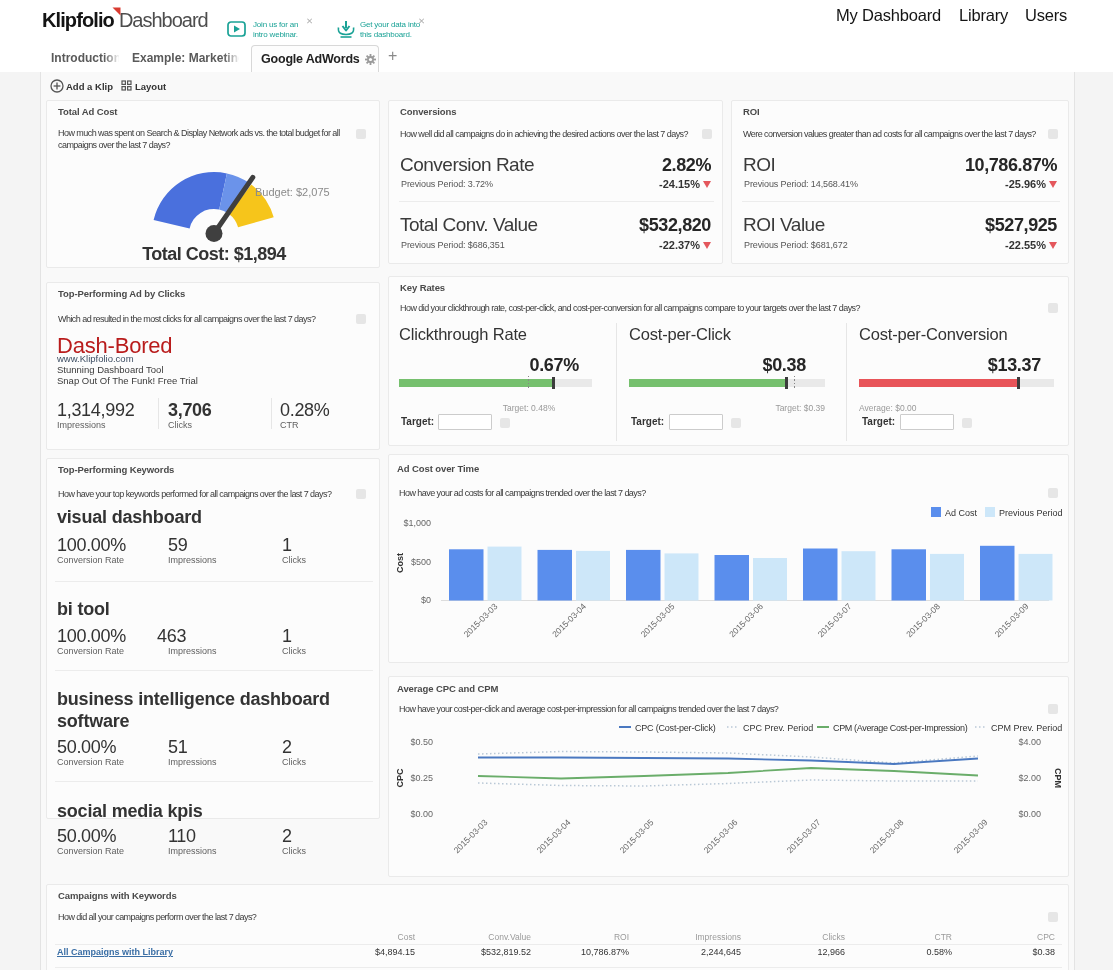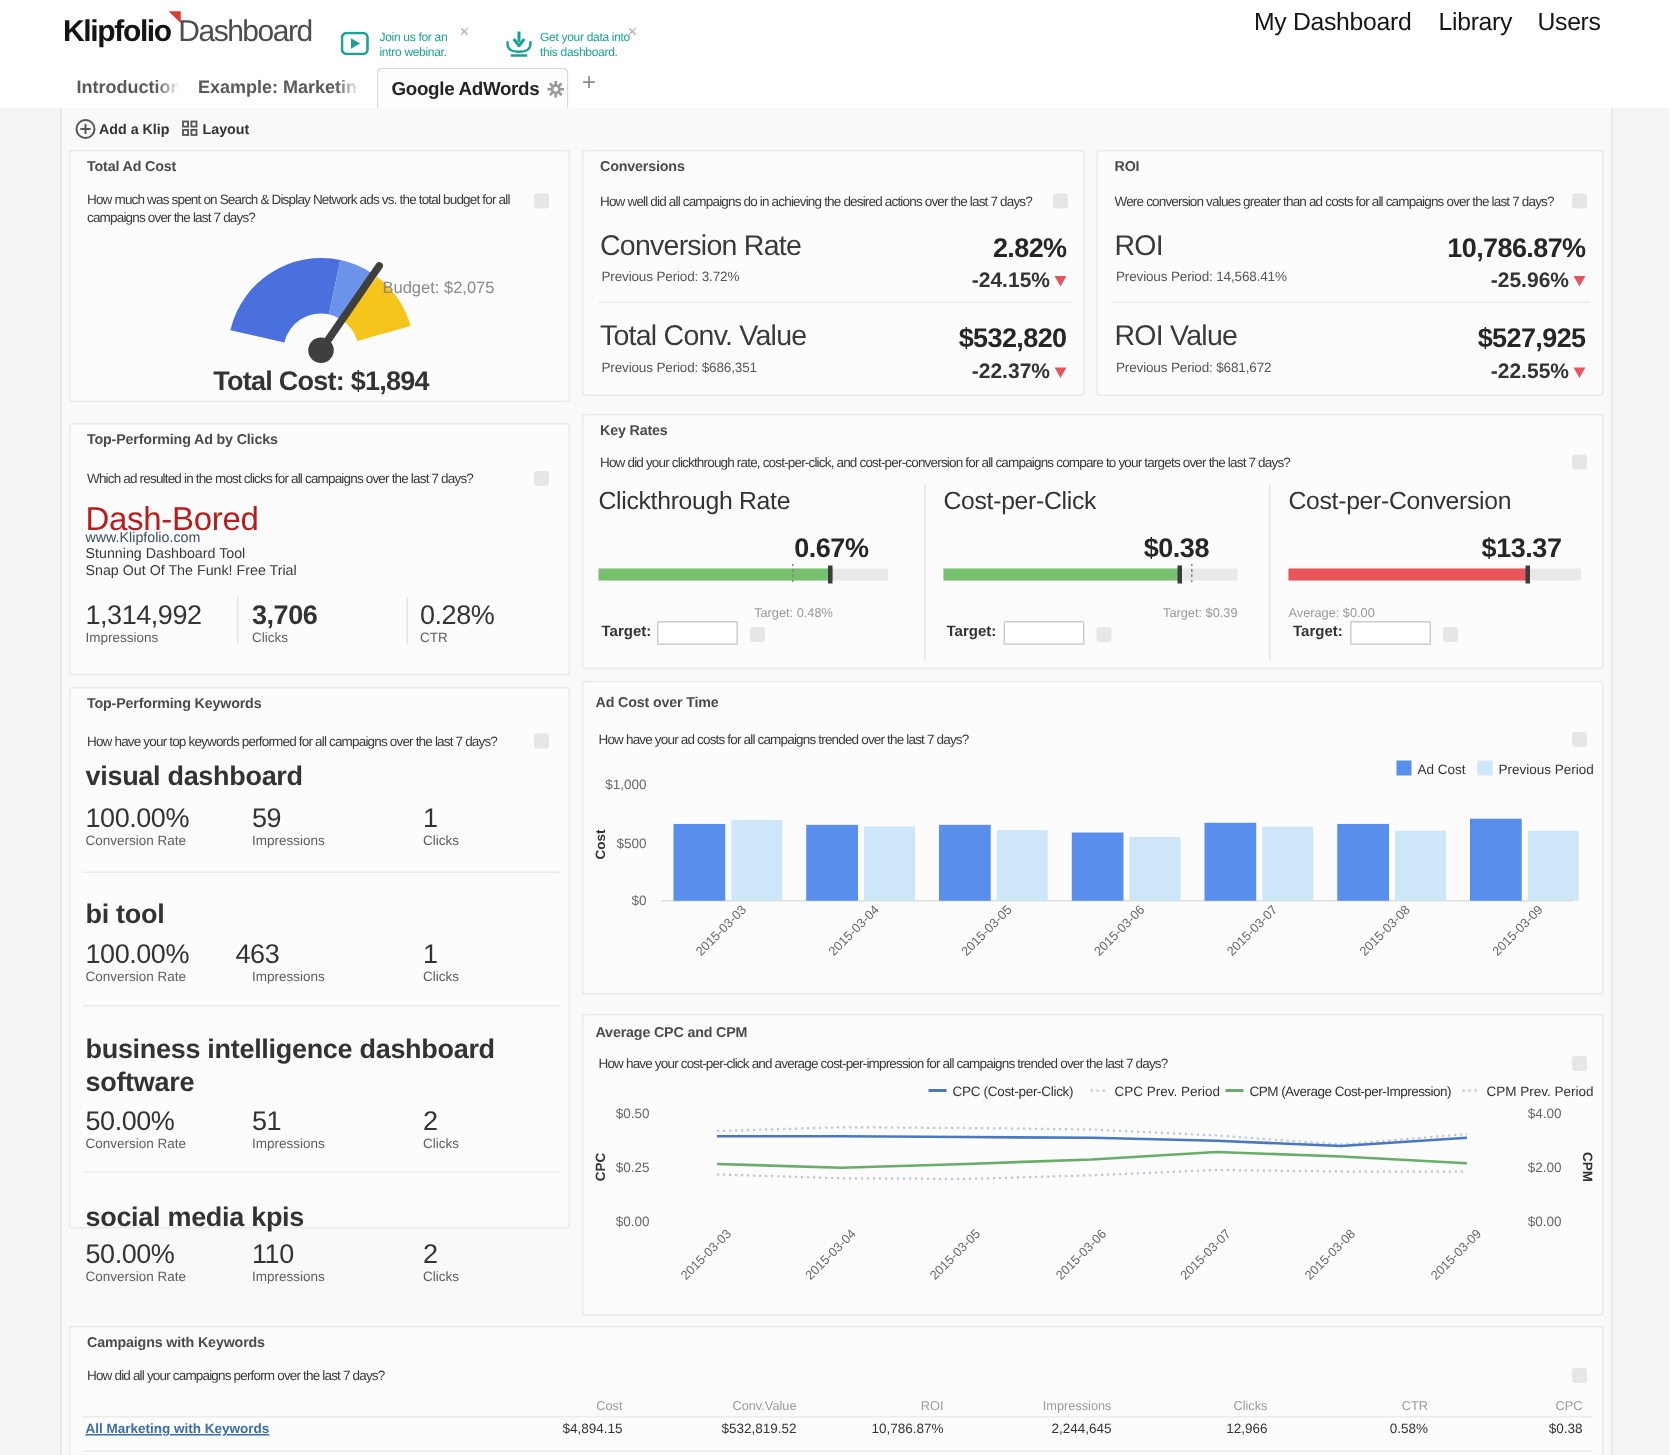--- a/index.html
+++ b/index.html
@@ -8,21 +8,21 @@
 #page { position:relative; width:1113px; height:970px; overflow:hidden; }
 #content { position:absolute; left:0; top:72px; width:1113px; height:898px; background:#f4f4f4; }
 #board { position:absolute; left:40px; top:0; width:1035px; height:898px; background:#f9f9f9; border-left:1px solid #e3e3e3; border-right:1px solid #e3e3e3; }
 .panel { position:absolute; background:#fcfcfc; border:1px solid #eaeaea; border-radius:2px; }
 .pt { position:absolute; left:11px; top:5px; font-size:9.5px; font-weight:bold; color:#4a4a4a; letter-spacing:-0.1px;}
 .pd { position:absolute; left:11px; font-size:9px; color:#3a3a3a; letter-spacing:-0.55px; white-space:nowrap;}
 .ic { position:absolute; width:10px; height:10px; background:#e6e6e6; border-radius:2px; }
 .mname { position:absolute; font-size:19px; color:#3a3a3a; letter-spacing:-0.5px; }
 .mval { position:absolute; font-size:18px; font-weight:bold; color:#262626; letter-spacing:-0.4px; text-align:right; }
 .prev { position:absolute; font-size:9px; color:#555; letter-spacing:-0.1px;}
-.chg { position:absolute; font-size:14px; font-weight:bold; color:#333; text-align:right; }
+.chg { position:absolute; font-size:11px; font-weight:bold; color:#333; text-align:right; }
 .tri { display:inline-block; width:0; height:0; border-left:4px solid transparent; border-right:4px solid transparent; border-top:7px solid #e4575c; margin-left:3px; }
 .hr { position:absolute; height:1px; background:#ececec; }
 .vr { position:absolute; width:1px; background:#e6e6e6; }
 .kh { position:absolute; font-size:16.5px; color:#333; letter-spacing:-0.2px; }
 .kv { position:absolute; font-size:18px; font-weight:bold; color:#262626; text-align:right; letter-spacing:-0.3px;}
 .track { position:absolute; height:8px; background:#e9e9e9; }
 .fill { position:absolute; height:8px; top:0; left:0; }
 .tick { position:absolute; width:3px; height:12px; top:-2px; background:#3c3c3c; }
 .tgt { position:absolute; font-size:8.5px; color:#999;margin-top:12px; }
 .tlab { position:absolute; font-size:10px; font-weight:bold; color:#333; }
@@ -327,21 +327,21 @@
   <div class="pt">Campaigns with Keywords</div>
   <div class="pd" style="top:27px;">How did all your campaigns perform over the last 7 days?</div>
   <div class="ic" style="right:10px;top:27px;"></div>
   <div class="th" style="left:298px;top:47px;">Cost</div>
   <div class="th" style="left:414px;top:47px;">Conv.Value</div>
   <div class="th" style="left:512px;top:47px;">ROI</div>
   <div class="th" style="left:624px;top:47px;">Impressions</div>
   <div class="th" style="left:728px;top:47px;">Clicks</div>
   <div class="th" style="left:835px;top:47px;">CTR</div>
   <div class="th" style="left:938px;top:47px;">CPC</div>
-  <div class="abs" style="left:10px;top:62px;font-size:9px;font-weight:bold;color:#3a6ea5;text-decoration:underline;">All Marketing with Keywords</div>
+  <div class="abs" style="left:10px;top:62px;font-size:9px;font-weight:bold;color:#3a6ea5;text-decoration:underline;">All Campaigns with Library</div>
   <div class="td" style="left:288px;top:62px;">$4,894.15</div>
   <div class="td" style="left:404px;top:62px;">$532,819.52</div>
   <div class="td" style="left:502px;top:62px;">10,786.87%</div>
   <div class="td" style="left:614px;top:62px;">2,244,645</div>
   <div class="td" style="left:718px;top:62px;">12,966</div>
   <div class="td" style="left:825px;top:62px;">0.58%</div>
   <div class="td" style="left:928px;top:62px;">$0.38</div>
   <div class="hr" style="left:8px;top:59px;width:1007px;"></div>
   <div class="hr" style="left:8px;top:82px;width:1007px;"></div>
 </div>

